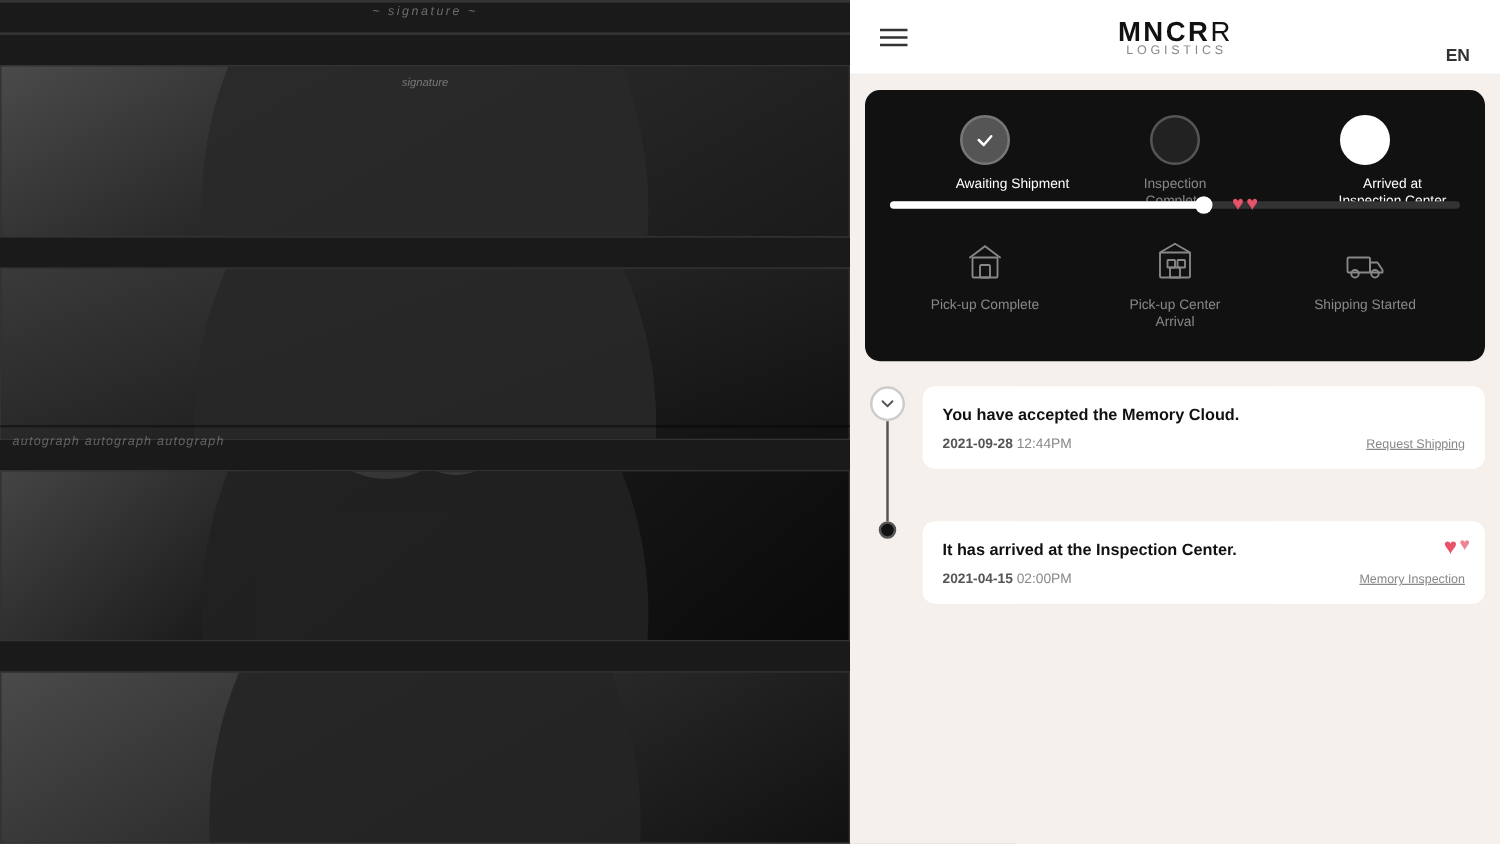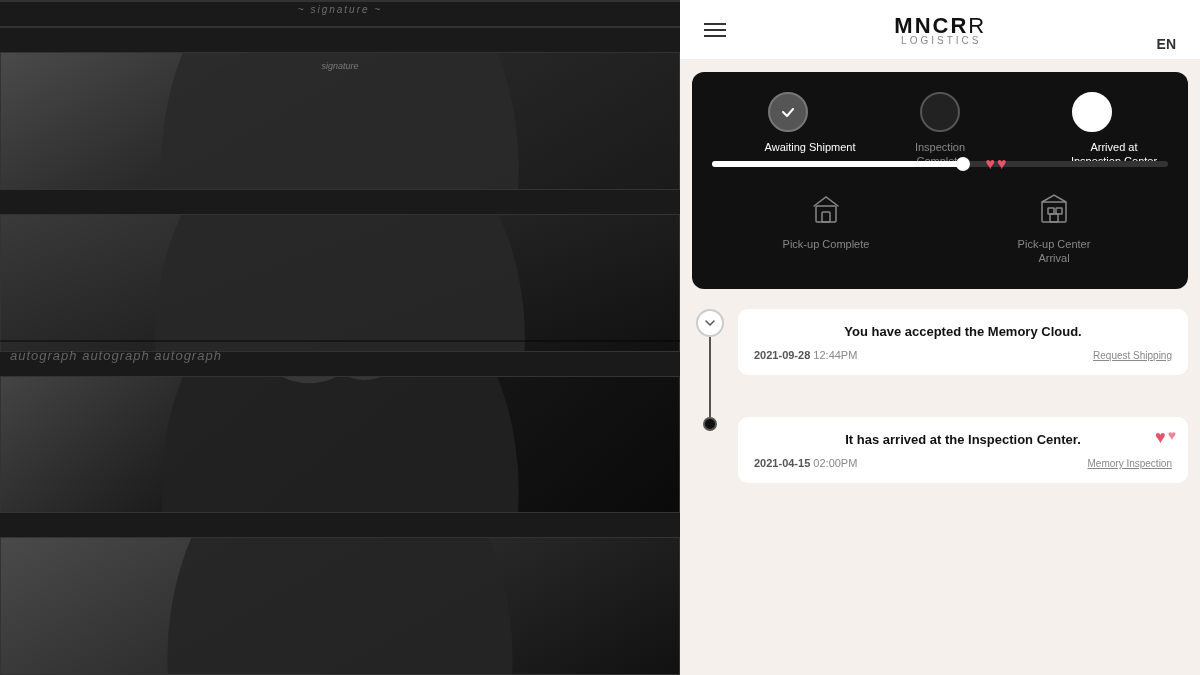--- a/index.html
+++ b/index.html
@@ -259,21 +259,20 @@
       margin-left: 10px;
       margin-bottom: 10px;
     }
 
     .timeline-content h3 {
       font-size: 13px;
       font-weight: 700;
       color: #111;
       margin-bottom: 8px;
       line-height: 1.4;
-      text-align: center;
     }
 
     .timeline-meta {
       display: flex;
       justify-content: space-between;
       align-items: center;
     }
 
     .timeline-date {
       font-size: 11px;
@@ -378,21 +377,21 @@
           <ellipse cx="110" cy="73" rx="35" ry="40" fill="#3a3a3a"></ellipse>
           <rect x="100" y="110" width="20" height="20" fill="#3a3a3a"></rect>
           <ellipse cx="110" cy="187" rx="56" ry="77" fill="#252525"></ellipse>
         </svg>
       </div>
     </div>
   </div>
 
   <div style="position:absolute;top:4px;left:50%;transform:translateX(-50%);color:#bbb;font-style:italic;font-size:10px;opacity:0.5;letter-spacing:2px;white-space:nowrap">~ signature ~</div>
   <div style="position:absolute;top:340px;left:0;right:0;background:rgba(0,0,0,0.4);height:2px"></div>
-  <div style="position:absolute;top:348px;left:10px;right:10px;color:#aaa;font-size:13px;opacity:0.5;letter-spacing:1px;font-style:italic">autograph autograph autograph</div>
+  <div style="position:absolute;top:348px;left:10px;right:10px;color:#aaa;font-size:10px;opacity:0.5;letter-spacing:1px;font-style:italic">autograph autograph autograph</div>
 </div>
 
 <div class="right-panel">
 
   <div class="header">
     <div class="hamburger">
       <span></span>
       <span></span>
       <span></span>
     </div>
@@ -452,20 +451,31 @@
           <svg width="36" height="36" viewBox="0 0 36 36" fill="none">
             <rect x="6" y="10" width="24" height="20" rx="1" stroke="#888" stroke-width="1.5"></rect>
             <rect x="12" y="16" width="6" height="6" rx="0.5" stroke="#888" stroke-width="1.5"></rect>
             <rect x="20" y="16" width="6" height="6" rx="0.5" stroke="#888" stroke-width="1.5"></rect>
             <path d="M6 10l12-7 12 7" stroke="#888" stroke-width="1.5" stroke-linecap="round"></path>
             <rect x="14" y="22" width="8" height="8" rx="0.5" stroke="#888" stroke-width="1.5"></rect>
           </svg>
         </div>
         <span class="step-label" style="display:block">Pick-up Center</span>
         <span class="step-label" style="display:block">Arrival</span>
+      </div>
+      <div class="step-item">
+        <div class="icon-shape">
+          <svg width="36" height="36" viewBox="0 0 36 36" fill="none">
+            <rect x="4" y="14" width="18" height="12" rx="1" stroke="#888" stroke-width="1.5"></rect>
+            <path d="M22 18h6l4 6v2h-10V18z" stroke="#888" stroke-width="1.5" stroke-linejoin="round"></path>
+            <circle cx="10" cy="27" r="3" stroke="#888" stroke-width="1.5"></circle>
+            <circle cx="26" cy="27" r="3" stroke="#888" stroke-width="1.5"></circle>
+          </svg>
+        </div>
+        <span class="step-label">Shipping Started</span>
       </div>
     </div>
 
   </div>
 
   <div class="activity-log">
     <div class="timeline-container">
 
       <div class="activity-item">
         <div style="display:flex;align-items:flex-start;gap:0">

